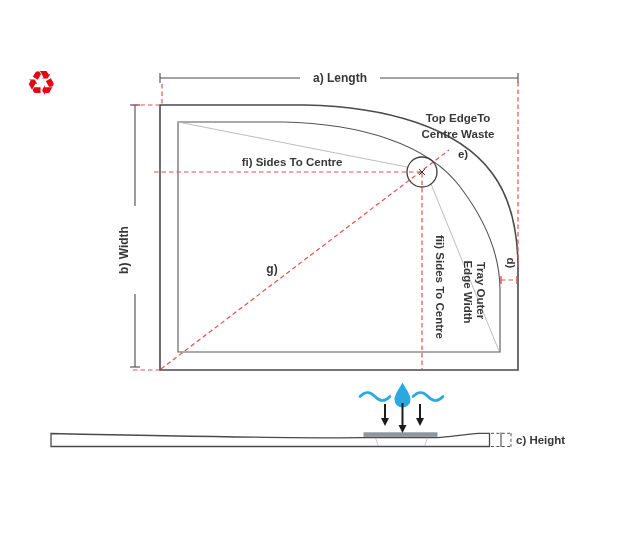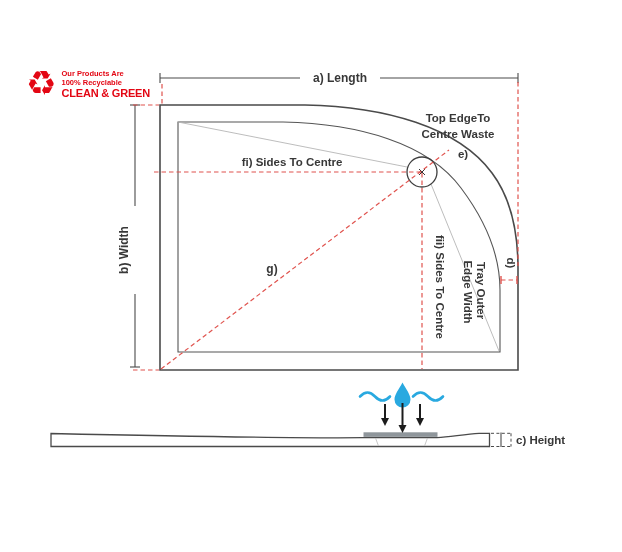--- a/index.html
+++ b/index.html
@@ -15,25 +15,20 @@
   .sz12{font-size:12px;}
   .sz11{font-size:11.5px;}
 </style>
 </head>
 <body>
 
 <div class="stage">
 
   <div class="logo">
     <div class="logo-icon">♻</div>
-    <div class="logo-text">
-      <div class="logo-line">Our Products Are</div>
-      <div class="logo-line">100% Recyclable</div>
-      <div class="logo-big">CLEAN &amp; GREEN</div>
-    </div>
   </div>
 
   <svg width="622" height="552" viewBox="0 0 622 552">
 
     <path d="M160,105 L305,105 C385,106.5 458,127 492,173 C510,197 518,230 518,268 L518,370 L160,370 Z" fill="none" stroke="#4a4a4a" stroke-width="1.6"></path>
 
     <path d="M178,122 L283,122 C358,123.5 428,143 461,188 C479,212 500,247 500,290 L500,352 L178,352 Z" fill="none" stroke="#555555" stroke-width="1.1"></path>
 
     <line x1="178" y1="122" x2="407" y2="167" stroke="#b5b5b5" stroke-width="0.9"></line>
     <line x1="431" y1="184" x2="499" y2="351" stroke="#b5b5b5" stroke-width="0.9"></line>

